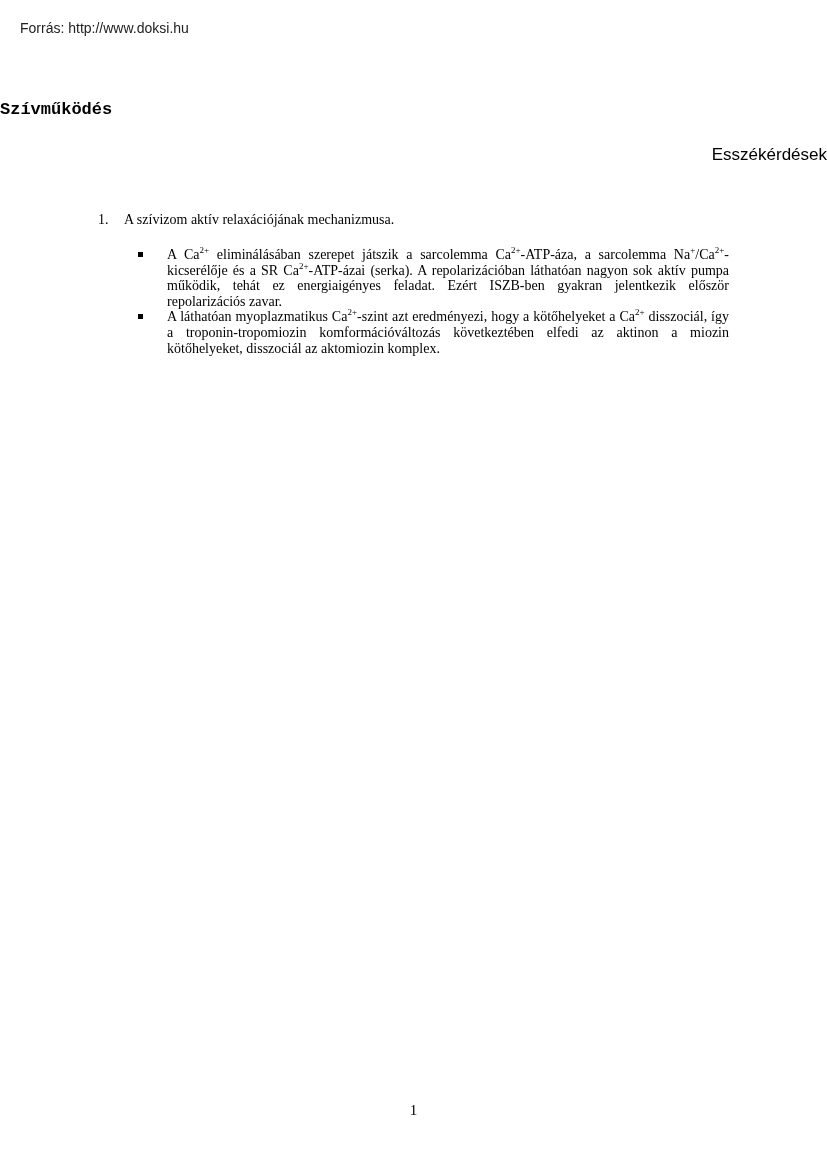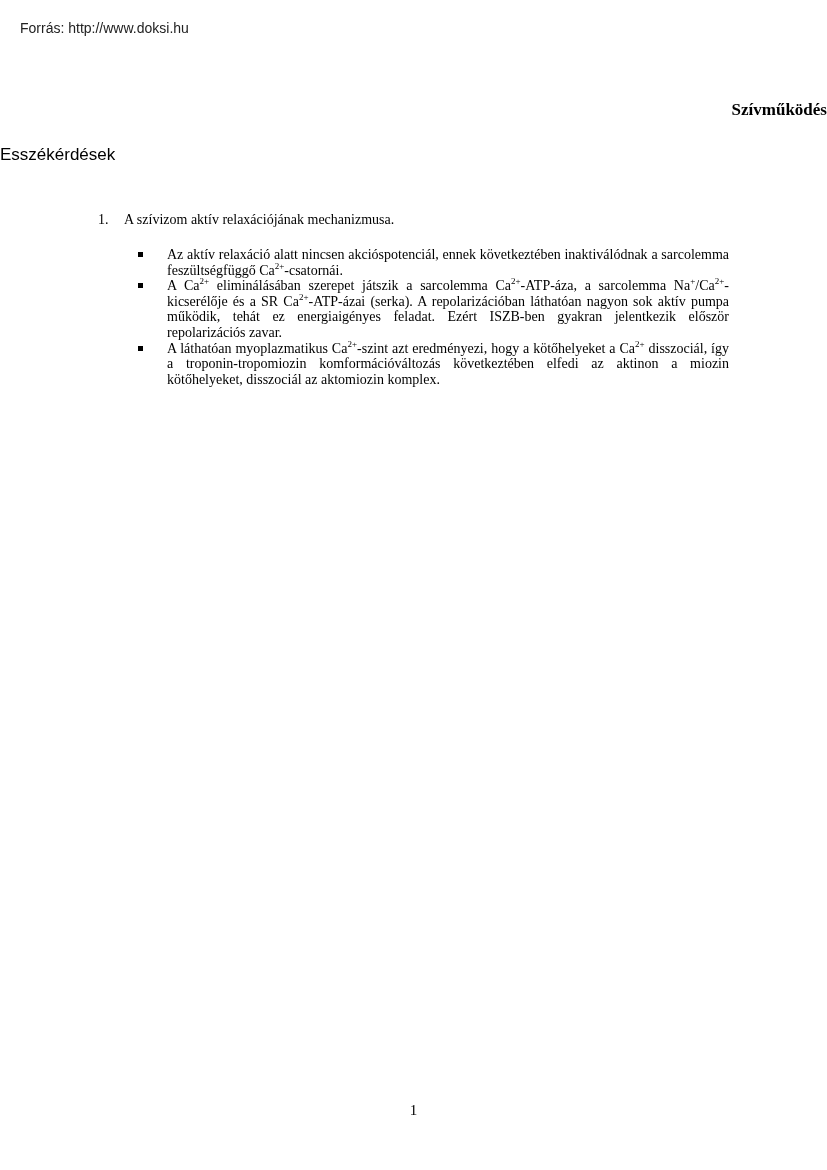--- a/index.html
+++ b/index.html
@@ -1,19 +1,19 @@
 <!DOCTYPE html>
 <html><head>
 <meta charset="utf-8">
 <style>
   html, body { margin:0; padding:0; background:#ffffff; }
   body { width:827px; height:1170px; position:relative; overflow:hidden; color:#000; }
   .source { position:absolute; left:20px; top:20px; font-family:"Liberation Sans", sans-serif; font-size:14px; color:#222; }
-  .title { position:absolute; left:0; width:827px; top:100px; text-align:right; font-family:Liberation Serif, serif; font-weight:bold; font-size:17px; }
-  .subtitle { position:absolute; left:0; width:827px; top:145px; text-align:left; font-family:"Liberation Sans", sans-serif; font-size:17px; }
+  .title { position:absolute; left:0; width:827px; top:100px; text-align:left; font-family:Liberation Mono, monospace; font-weight:bold; font-size:17px; }
+  .subtitle { position:absolute; left:0; width:827px; top:145px; text-align:right; font-family:"Liberation Sans", sans-serif; font-size:17px; }
   .question { position:absolute; left:98px; top:212px; font-family:"Liberation Serif", serif; font-weight:normal; font-size:14px; }
   .question .num { display:inline-block; width:26px; }
   .bullets { position:absolute; left:138px; top:247px; width:591px; margin:0; padding:0; list-style:none; font-family:"Liberation Serif", serif; font-size:14px; line-height:15.6px; }
   .bullets li { position:relative; padding-left:29px; text-align:justify; }
   .bullets li .bullet { position:absolute; left:0; top:5px; width:5px; height:5px; background:#000; }
   sup { font-size:9px; line-height:0; vertical-align:super; }
   .pagenum { position:absolute; left:0; width:827px; top:1102px; text-align:center; font-family:"Liberation Serif", serif; font-size:15px; }
 </style>
 </head>
 <body>
@@ -22,24 +22,20 @@
 <div class="title">Szívműködés</div>
 <div class="subtitle">Esszékérdések</div>
 
 <div class="question">
   <span class="num">1.</span><span>A szívizom aktív relaxációjának mechanizmusa.</span>
 </div>
 
 <ul class="bullets">
   <li>
     <span class="bullet"></span>
-    <span>Az aktív relaxáció alatt nincsen akciós­potenciál, ennek következtében inaktiválódnak a sarcolemma feszültségfüggő Ca</span><sup>2+</sup><span>-csatornái.</span>
-  </li>
-  <li>
-    <span class="bullet"></span>
     <span>A Ca</span><sup>2+</sup><span> eliminálásában szerepet játszik a sarcolemma Ca</span><sup>2+</sup><span>-ATP-áza, a sarcolemma Na</span><sup>+</sup><span>/Ca</span><sup>2+</sup><span>-kicserélője és a SR Ca</span><sup>2+</sup><span>-ATP-ázai (serka). A repolarizációban láthatóan nagyon sok aktív pumpa működik, tehát ez energiaigényes feladat. Ezért ISZB-ben gyakran jelentkezik először repolarizációs zavar.</span>
   </li>
   <li>
     <span class="bullet"></span>
     <span>A láthatóan myoplazmatikus Ca</span><sup>2+</sup><span>-szint azt eredményezi, hogy a kötőhelyeket a Ca</span><sup>2+</sup><span> disszociál, így a troponin-tropomiozin komformációváltozás következtében elfedi az aktinon a miozin kötőhelyeket, disszociál az aktomiozin komplex.</span>
   </li>
 </ul>
 
 <div class="pagenum">1</div>
 

